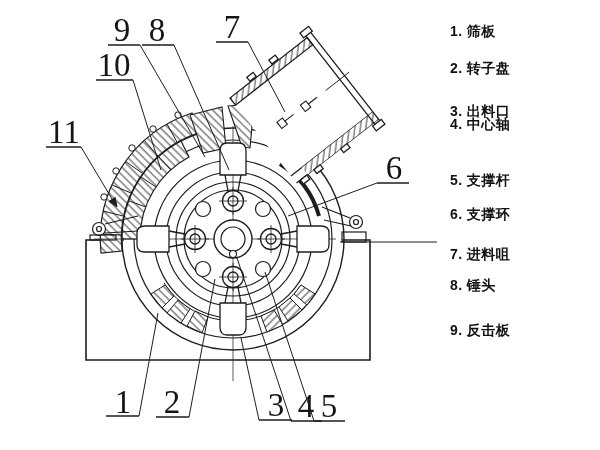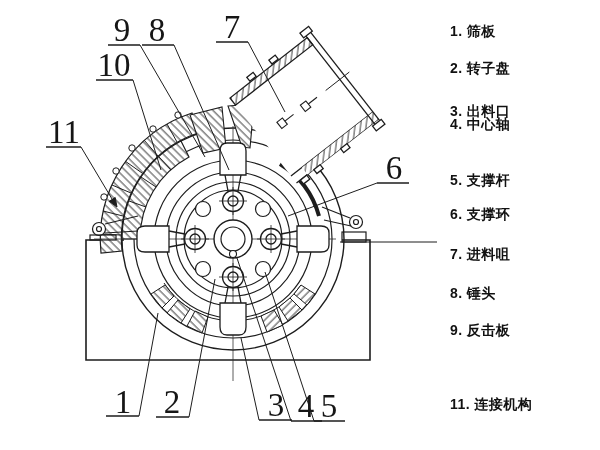--- a/index.html
+++ b/index.html
@@ -252,18 +252,17 @@
 </svg>
 
 <div id="legend">
   <div class="legend-item" style="top:23px"><span class="num">1.</span><span>筛板</span></div>
   <div class="legend-item" style="top:60px"><span class="num">2.</span><span>转子盘</span></div>
   <div class="legend-item" style="top:103px"><span class="num">3.</span><span>出料口</span></div>
   <div class="legend-item" style="top:116px"><span class="num">4.</span><span>中心轴</span></div>
   <div class="legend-item" style="top:172px"><span class="num">5.</span><span>支撑杆</span></div>
   <div class="legend-item" style="top:206px"><span class="num">6.</span><span>支撑环</span></div>
   <div class="legend-item" style="top:246px"><span class="num">7.</span><span>进料咀</span></div>
-  <div class="legend-item" style="top:285px"><span class="num">8.</span><span>锤头</span></div>
+  <div class="legend-item" style="top:277px"><span class="num">8.</span><span>锤头</span></div>
   <div class="legend-item" style="top:322px"><span class="num">9.</span><span>反击板</span></div>
-  <div class="legend-item" style="top:396px"><span class="num">11.</span><span>连接机构</span></div>
 </div>
 
 </div>
 
 </body></html>

